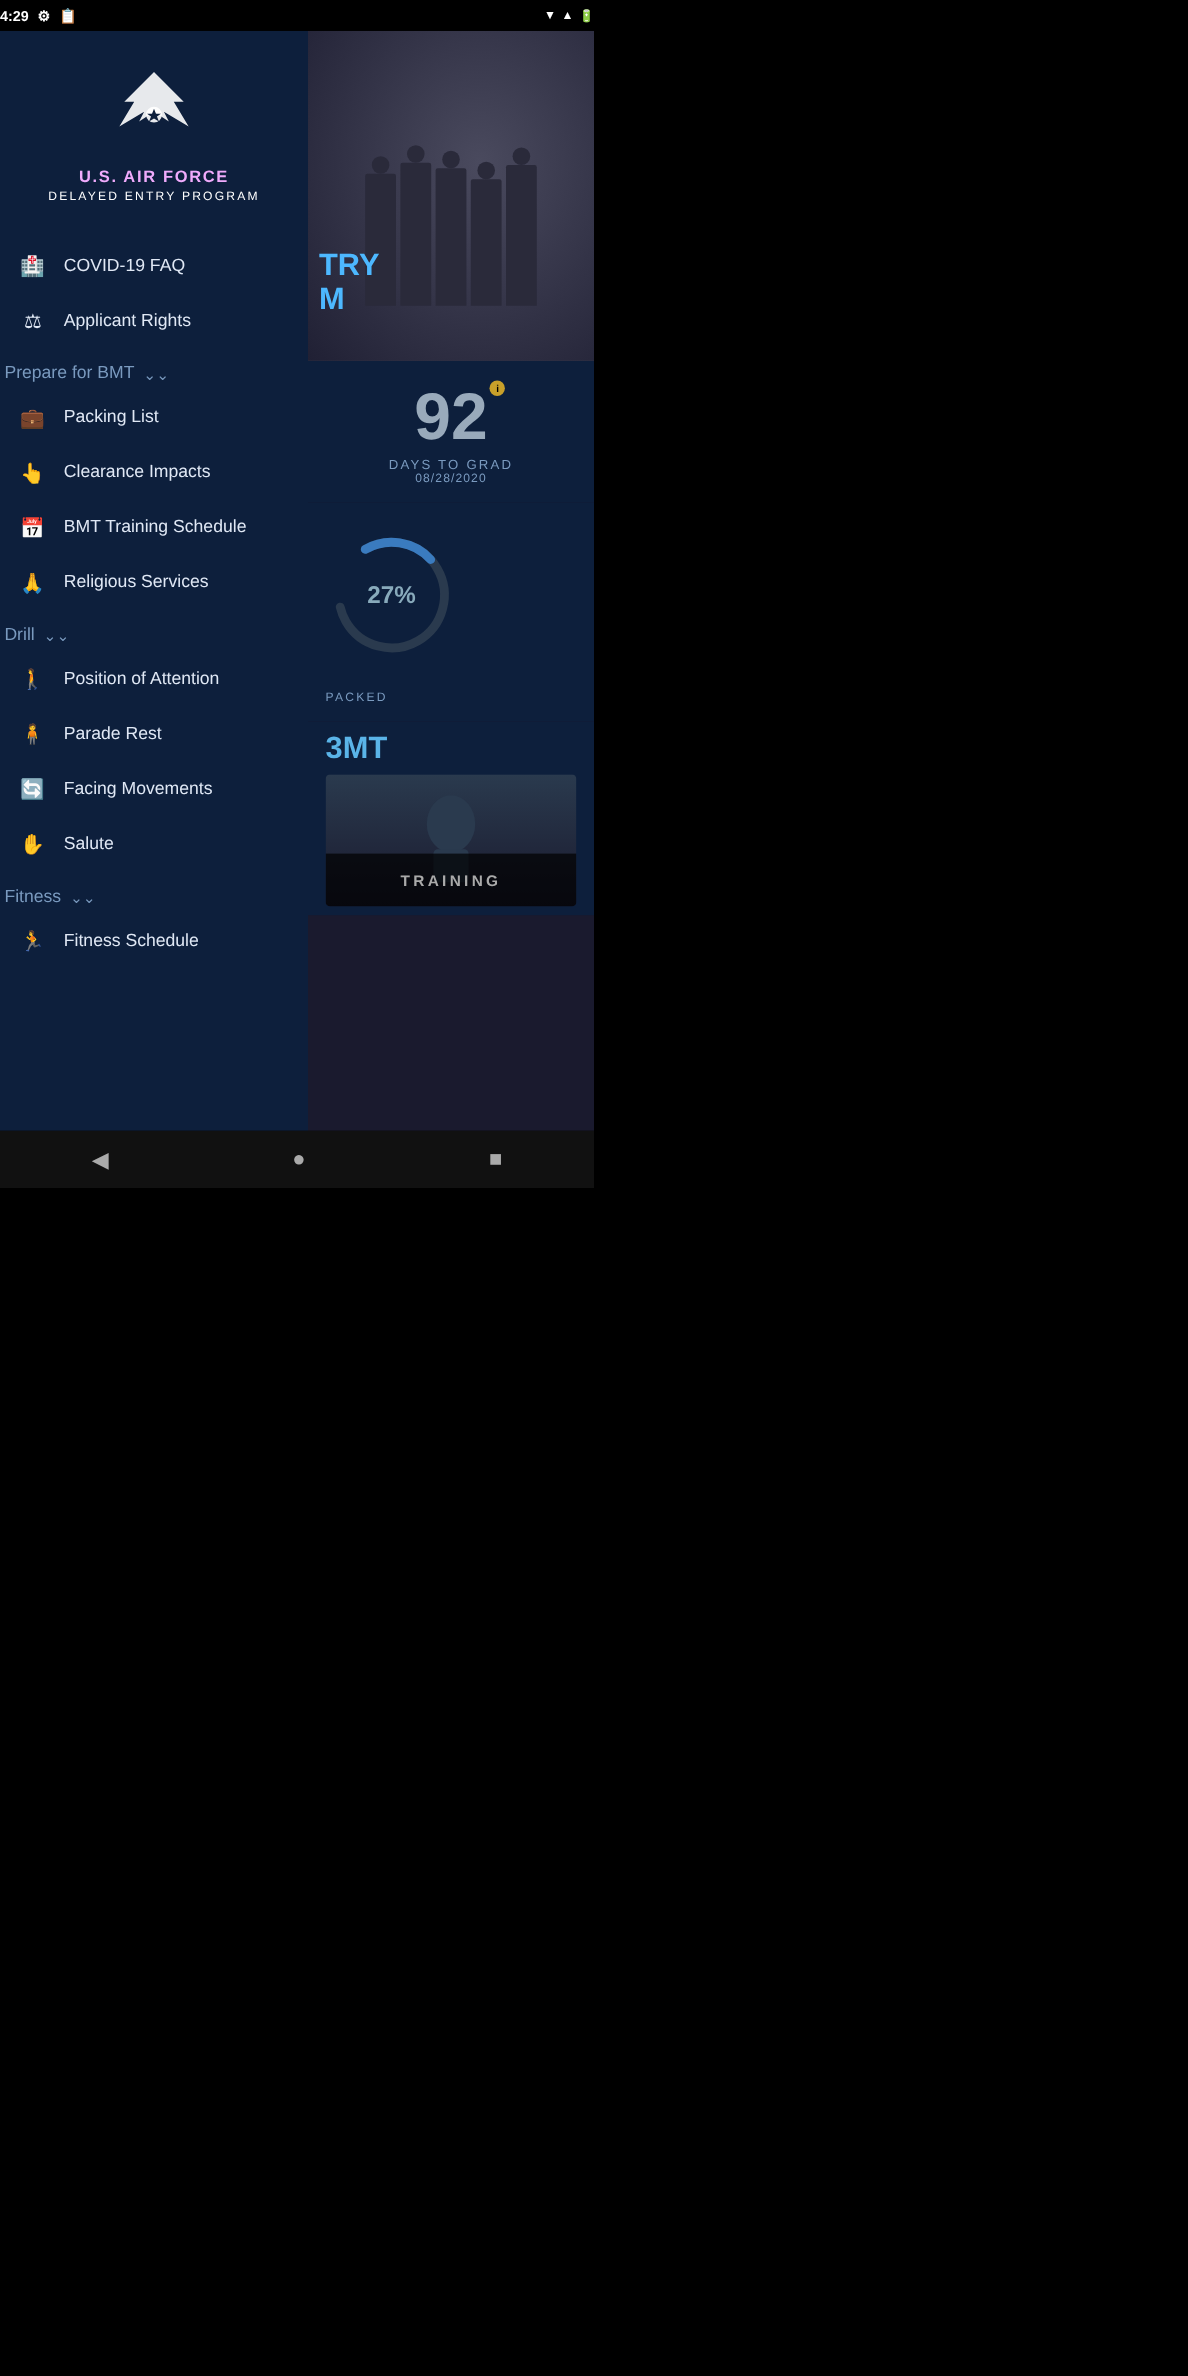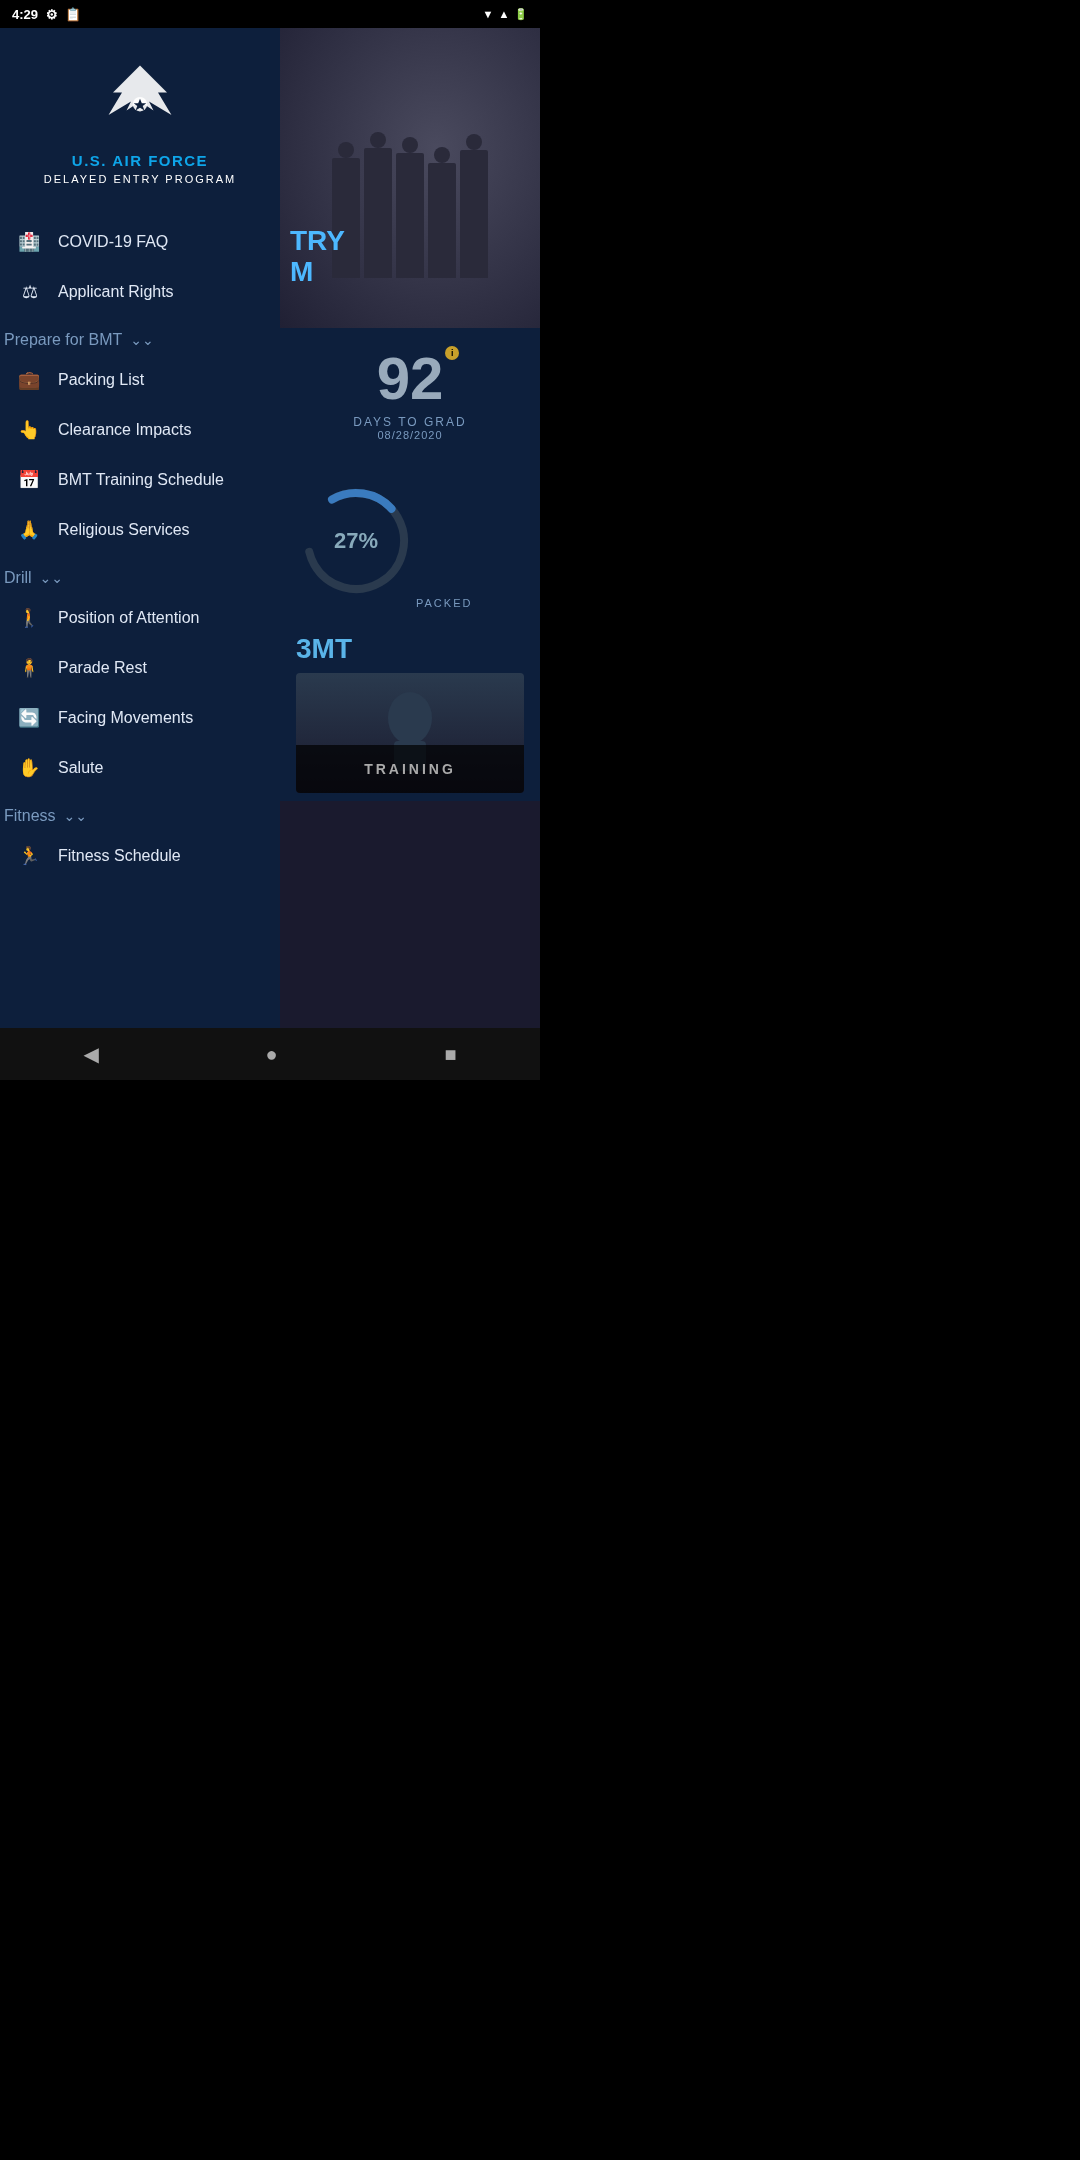--- a/index.html
+++ b/index.html
@@ -15,21 +15,21 @@
 
     
     .status-bar {
       position: absolute;
       top: 0; left: 0; right: 0;
       height: 28px;
       background: #000;
       display: flex;
       align-items: center;
       justify-content: space-between;
-      padding: 0 12px;
+      padding: 0 0;
       z-index: 100;
     }
     .status-left {
       display: flex;
       align-items: center;
       gap: 8px;
       color: #fff;
       font-size: 13px;
       font-weight: bold;
     }
@@ -68,21 +68,21 @@
     }
 
     
     .af-logo {
       width: 90px;
       height: 90px;
       margin-bottom: 10px;
     }
 
     .app-title {
-      color: #0ea5e9;
+      color: #f0abfc;
       font-size: 15px;
       font-weight: 900;
       letter-spacing: 1.5px;
       text-align: right;
       margin-bottom: 4px;
     }
     .app-subtitle {
       color: #fff;
       font-size: 11px;
       letter-spacing: 2px;
@@ -207,21 +207,22 @@
     }
     .grad-date {
       color: #7a9abf;
       font-size: 11px;
       letter-spacing: 1px;
     }
 
     
     .progress-section {
       display: flex;
-      align-items: flex-end;
+      flex-direction: column;
+      align-items: flex-start;
       padding: 16px;
       background: #0d1f3c;
     }
     .circular-progress {
       position: relative;
       width: 120px;
       height: 120px;
       margin: 8px 0;
     }
     .circular-progress svg {

